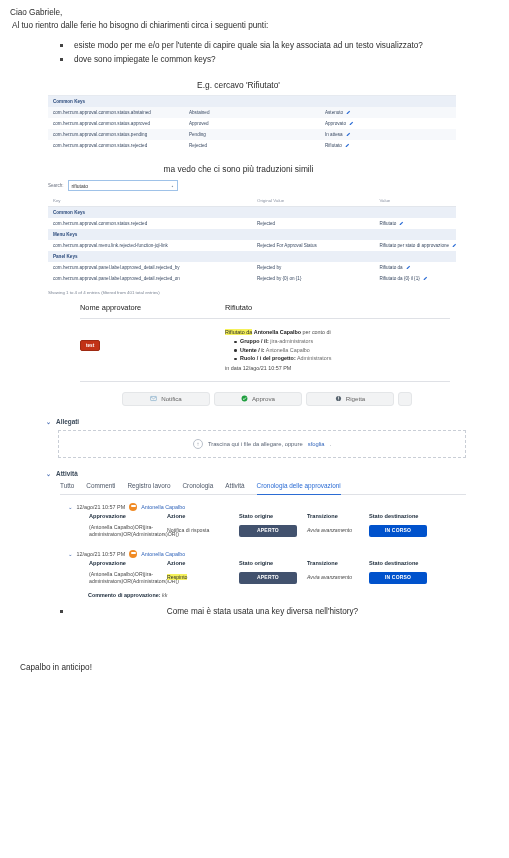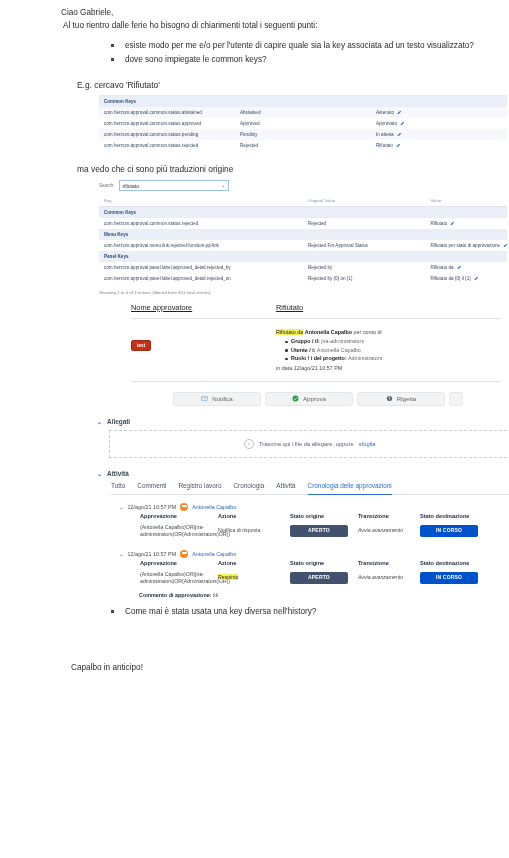--- a/index.html
+++ b/index.html
@@ -11,21 +11,21 @@
   body {
     font-family: "Liberation Sans", sans-serif;
     color: #1b1b1b;
     font-size: 8px;
     width: 509px;
     height: 858px;
     overflow: hidden;
     position: relative;
   }
 
-  .page { padding: 6px 10px 0 22px; width: 461px; margin-left: 39px; }
+  .page { padding: 6px 10px 0 10px; width: 461px; }
 
   
   .intro-line {
     font-size: 8.2px;
     line-height: 13px;
     color: #2b2b2b;
     white-space: nowrap;
   }
   .intro-line.indent { padding-left: 2px; }
   ul.bullets {
@@ -46,20 +46,21 @@
     position: absolute;
     left: 0; top: 5px;
     width: 3px; height: 3px;
     background: #444;
   }
 
   .caption {
     font-size: 8.4px;
     color: #2b2b2b;
     margin: 13px 0 5px 16px;
+    text-align: center;
   }
 
   
   .tbl {
     width: 100%;
     border-collapse: collapse;
     font-size: 4.6px;
     table-layout: fixed;
   }
   .tbl td, .tbl th {
@@ -124,21 +125,20 @@
 
   
   .hist-block { margin: 8px 0 0 70px; width: 370px; }
   .hist-head {
     display: flex;
     font-size: 7.4px;
     color: #222;
     font-weight: normal;
     padding-bottom: 6px;
     border-bottom: 1px solid #dfe1e6;
-    text-decoration: underline;
   }
   .hist-head .c1 { width: 145px; }
   .hist-body {
     display: flex;
     padding: 9px 0 9px 0;
     border-bottom: 1px solid #dfe1e6;
     min-height: 52px;
   }
   .hist-body .c1 { width: 145px; padding-top: 12px;}
   .badge-test {
@@ -301,35 +301,36 @@
   .comment {
     margin: 3px 0 0 20px;
     font-size: 5.4px;
     color: #1b2a3a;
   }
   .comment b { font-weight: bold; }
   .comment i { font-style: italic; color: #4a4a4a; }
 
   .closing {
     margin: 26px 0 0 50px;
+    text-align: center;
   }
   .closing li { white-space: nowrap; }
   .thanks {
     margin: 44px 0 0 10px;
     font-size: 8.2px;
     color: #2b2b2b;
   }
 </style>
 </head>
 <body>
 
 <div class="page">
 
   <div class="intro-line">Ciao Gabriele,</div>
-  <div class="intro-line indent">Al tuo rientro dalle ferie ho bisogno di chiarimenti total i seguenti punti:</div>
+  <div class="intro-line indent">Al tuo rientro dalle ferie ho bisogno di chiarimenti circa i seguenti punti:</div>
 
   <ul class="bullets">
     <li>esiste modo per me e/o per l'utente di capire quale sia la key associata ad un testo visualizzato?</li>
     <li>dove sono impiegate le common keys?</li>
   </ul>
 
   <div class="caption">E.g. cercavo 'Rifiutato'</div>
 
   <div class="table-wrap-1">
     <table class="tbl">
@@ -370,21 +371,21 @@
         <td class="val-cell">
           <span>Rifiutato</span><span class="pencil"><svg viewBox="0 0 10 10" width="5" height="5">
                   <path d="M1 8 L1.8 6.2 L6.6 1.4 L8.2 3 L3.4 7.8 Z" fill="#2b6cd4"></path>
                 </svg></span>
         </td>
       </tr>
     </tbody>
       </table>
   </div>
 
-  <div class="caption">ma vedo che ci sono più traduzioni origine</div>
+  <div class="caption">ma vedo che ci sono più traduzioni simili</div>
 
   <div class="search-row">
     <span class="search-label">Search:</span>
     <div class="search-field">
       <span class="search-value">rifiutato</span>
       <span class="search-clear">▪</span>
     </div>
   </div>
 
   <div class="table-wrap-2">

